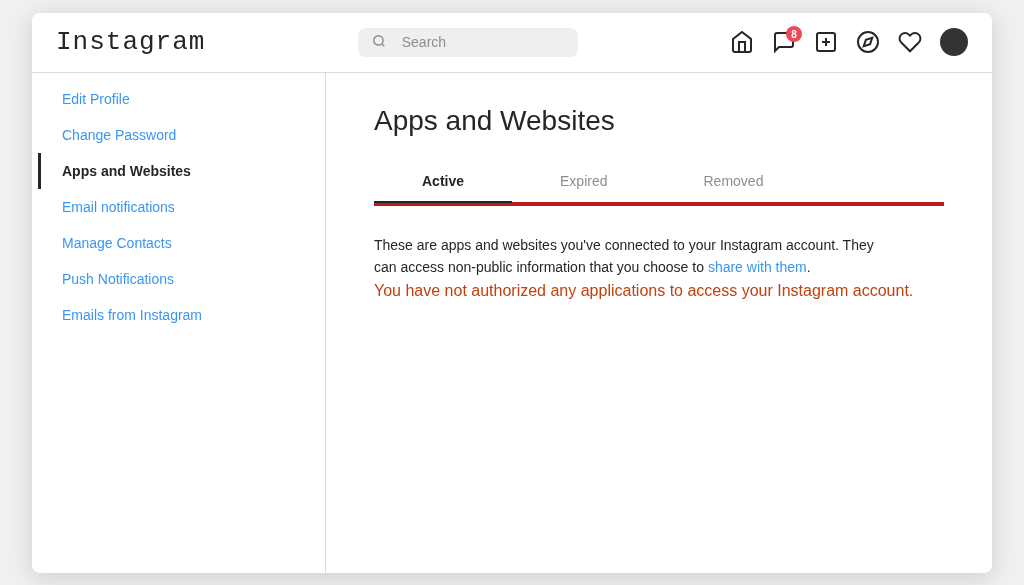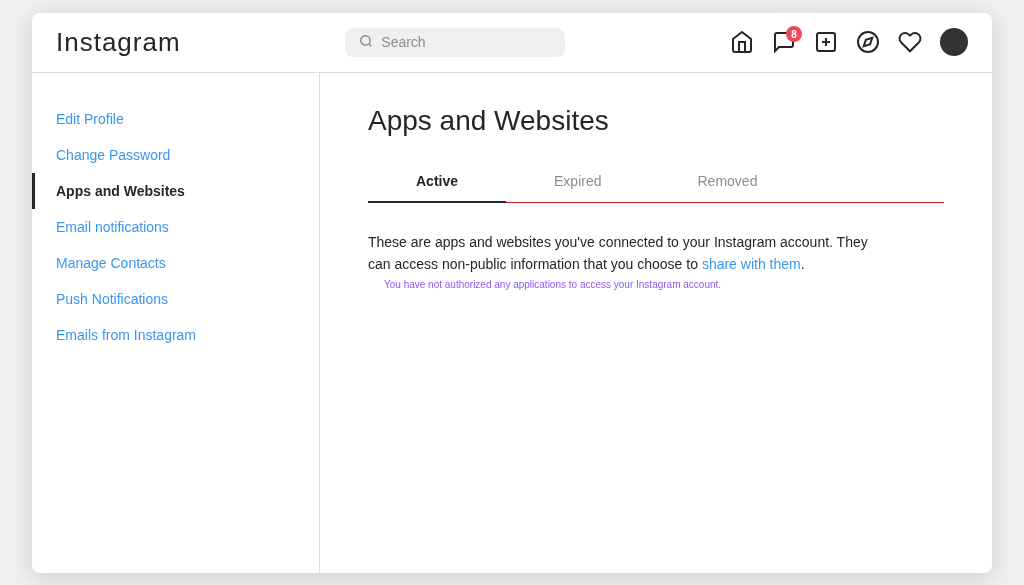--- a/index.html
+++ b/index.html
@@ -22,34 +22,34 @@
     .top-nav {
       display: flex;
       align-items: center;
       justify-content: space-between;
       padding: 0 24px;
       height: 60px;
       border-bottom: 1px solid #dbdbdb;
       background: #fff;
     }
     .logo {
-      font-family: Liberation Sans, sans-serif;
+      font-family: Liberation Mono, monospace;
       font-size: 26px;
       color: #262626;
       font-weight: normal;
       letter-spacing: 1px;
     }
     .search-bar {
       display: flex;
       align-items: center;
       background: #efefef;
       border-radius: 8px;
       padding: 6px 14px;
       width: 220px;
-      gap: 8px;
+      gap: 16px;
     }
     .search-icon-svg {
       color: #8e8e8e;
       font-size: 14px;
     }
     .search-input-display {
       color: #8e8e8e;
       font-size: 14px;
       flex: 1;
     }
@@ -93,22 +93,23 @@
     }
     
     .main-layout {
       display: flex;
       min-height: 500px;
     }
     
     .sidebar {
       width: 288px;
       border-right: 1px solid #dbdbdb;
-      padding: 28px 0;
+      padding: 8px 0;
       flex-shrink: 0;
+      margin-left: 6px;
     }
     .sidebar-item {
       display: block;
       padding: 10px 24px;
       font-size: 14px;
       color: #3897f0;
       cursor: pointer;
       text-decoration: none;
       position: relative;
     }
@@ -132,21 +133,21 @@
     }
     .page-title {
       font-size: 28px;
       font-weight: 300;
       color: #262626;
       margin-bottom: 24px;
     }
     
     .tabs {
       display: flex;
-      border-bottom: 1px solid #b91c1c;
+      border-bottom: 4px solid #b91c1c;
       margin-bottom: 28px;
     }
     .tab {
       padding: 12px 48px;
       font-size: 14px;
       color: #8e8e8e;
       cursor: pointer;
       border-bottom: 2px solid transparent;
       margin-bottom: -1px;
     }
@@ -161,23 +162,22 @@
       color: #262626;
       line-height: 1.6;
       max-width: 520px;
       margin-bottom: 4px;
     }
     .description a {
       color: #3897f0;
       text-decoration: none;
     }
     .empty-state {
-      font-size: 10px;
-      color: #8b5cf6;
-      margin-left: 16px;
+      font-size: 16px;
+      color: #c2410c;
     }
   </style>
 </head>
 <body>
 
 <div class="browser-window">
 
   <nav class="top-nav">
     <div class="logo">Instagram</div>
 

